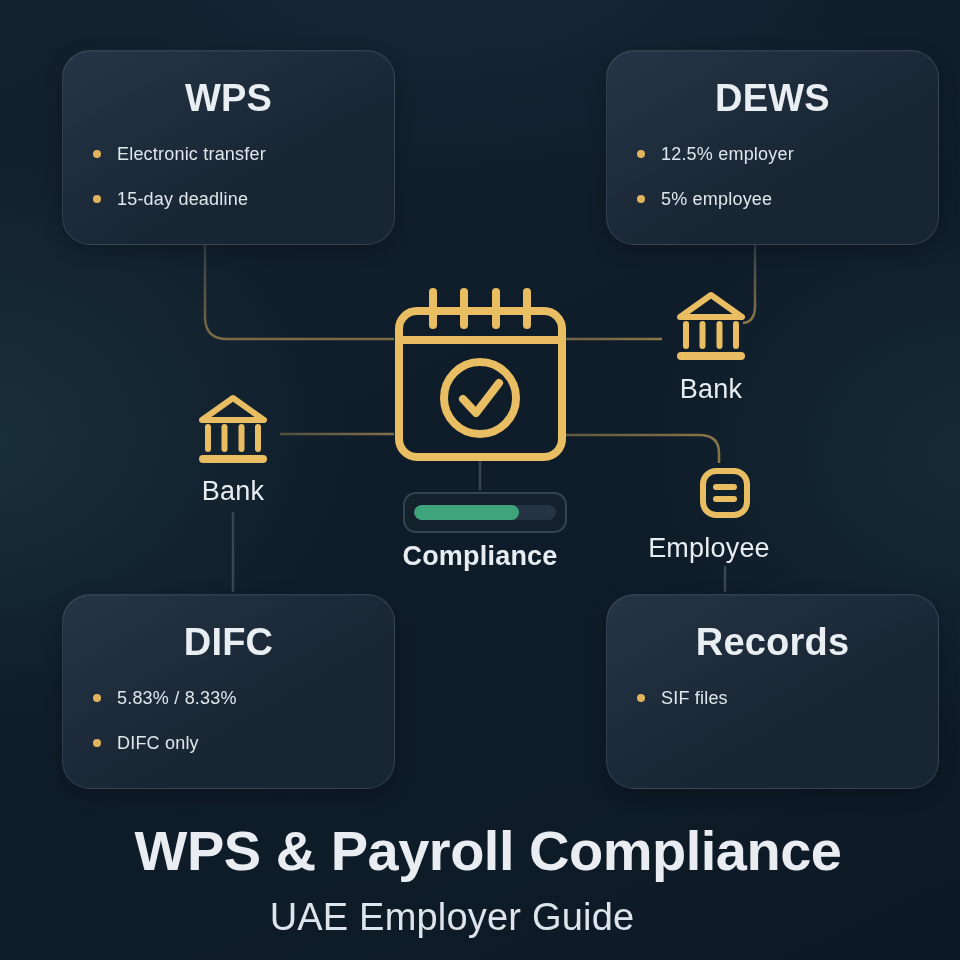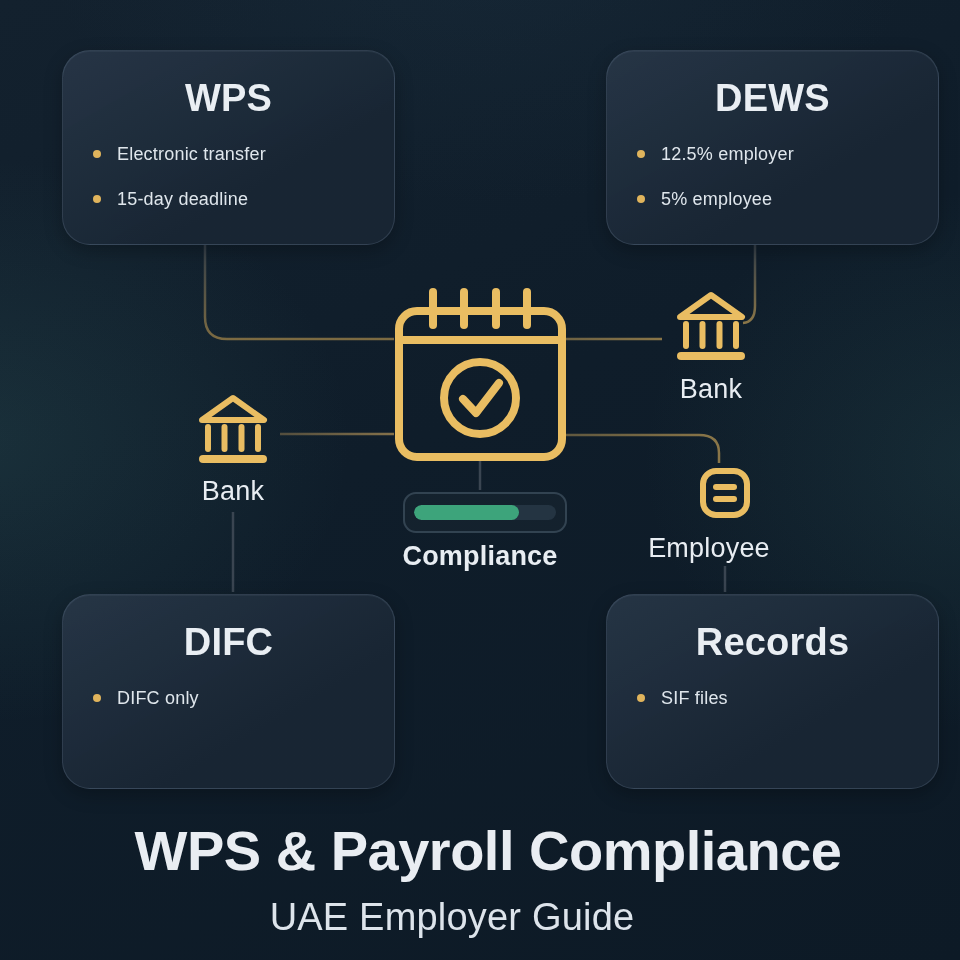--- a/index.html
+++ b/index.html
@@ -127,20 +127,24 @@
         <span class="bullet-text">5% employee</span>
       </li>
     </ul>
   </div>
 
   <div class="card card-dews">
     <div class="card-title">DIFC</div>
     <ul class="bullets">
       <li>
         <span class="dot"></span>
+        <span class="bullet-text">5.83% / 8.33%</span>
+      </li>
+      <li>
+        <span class="dot"></span>
         <span class="bullet-text">DIFC only</span>
       </li>
     </ul>
   </div>
 
   <div class="card card-records">
     <div class="card-title">Records</div>
     <ul class="bullets">
       <li>
         <span class="dot"></span>

